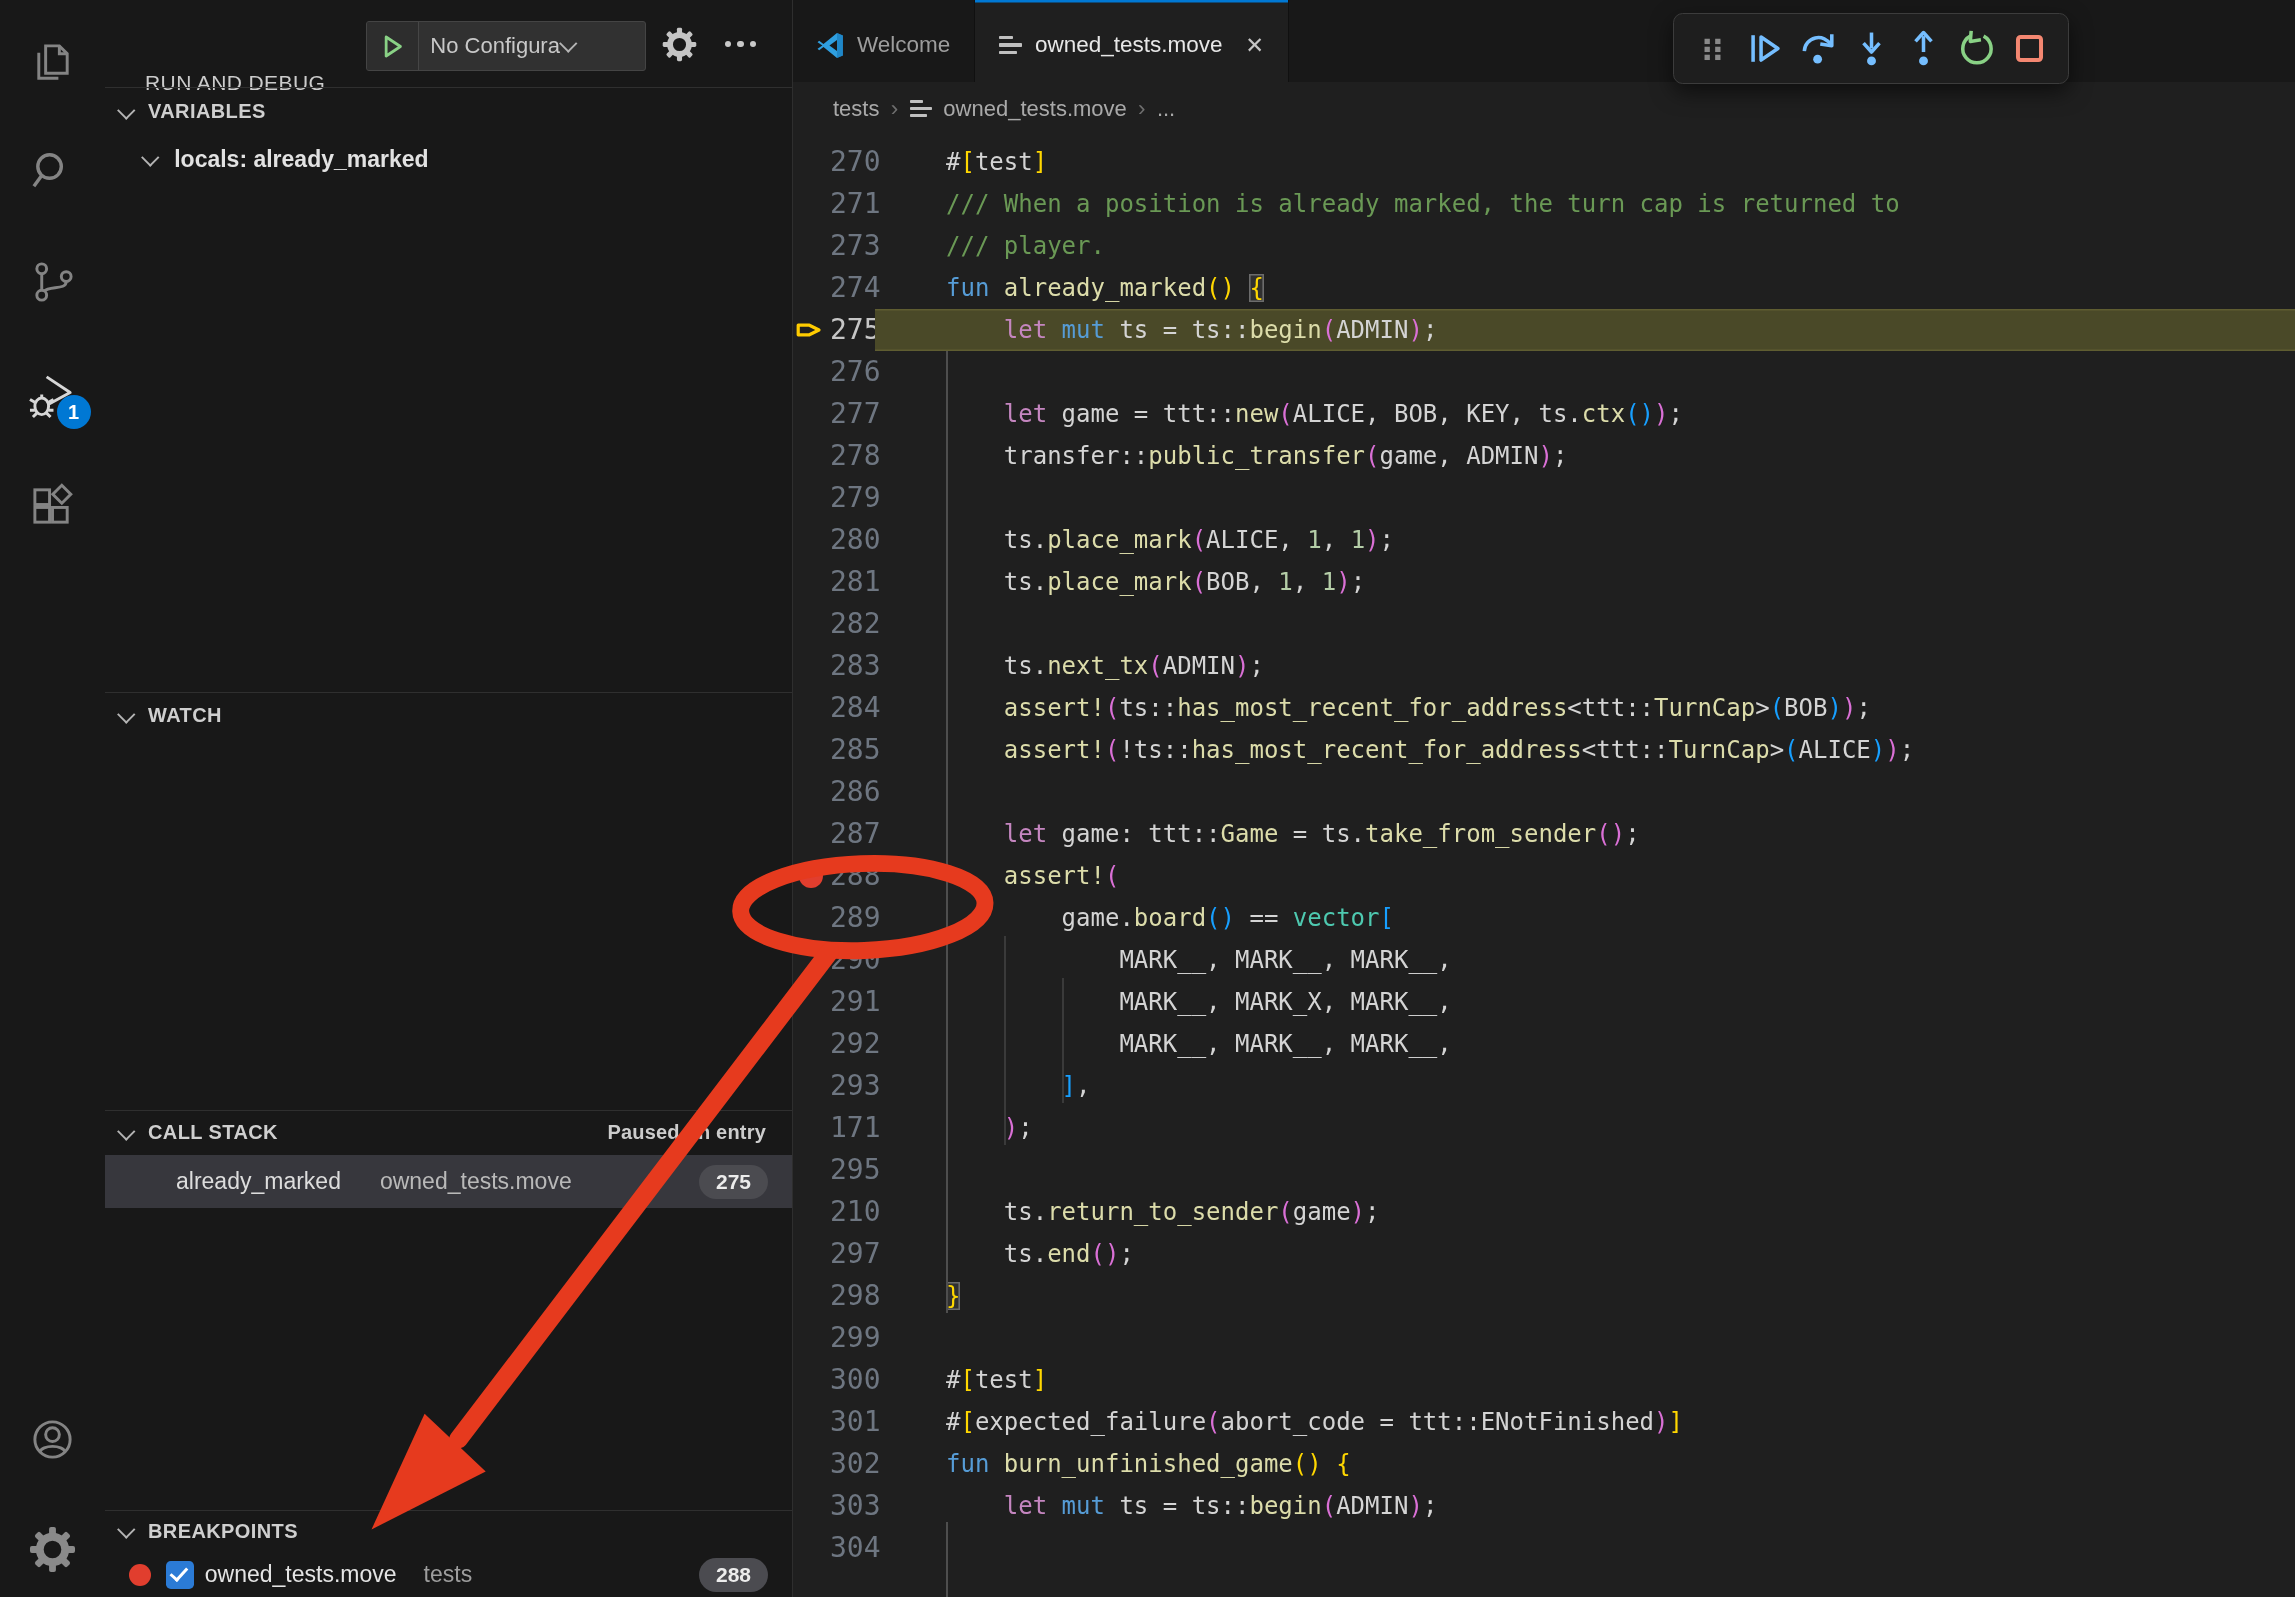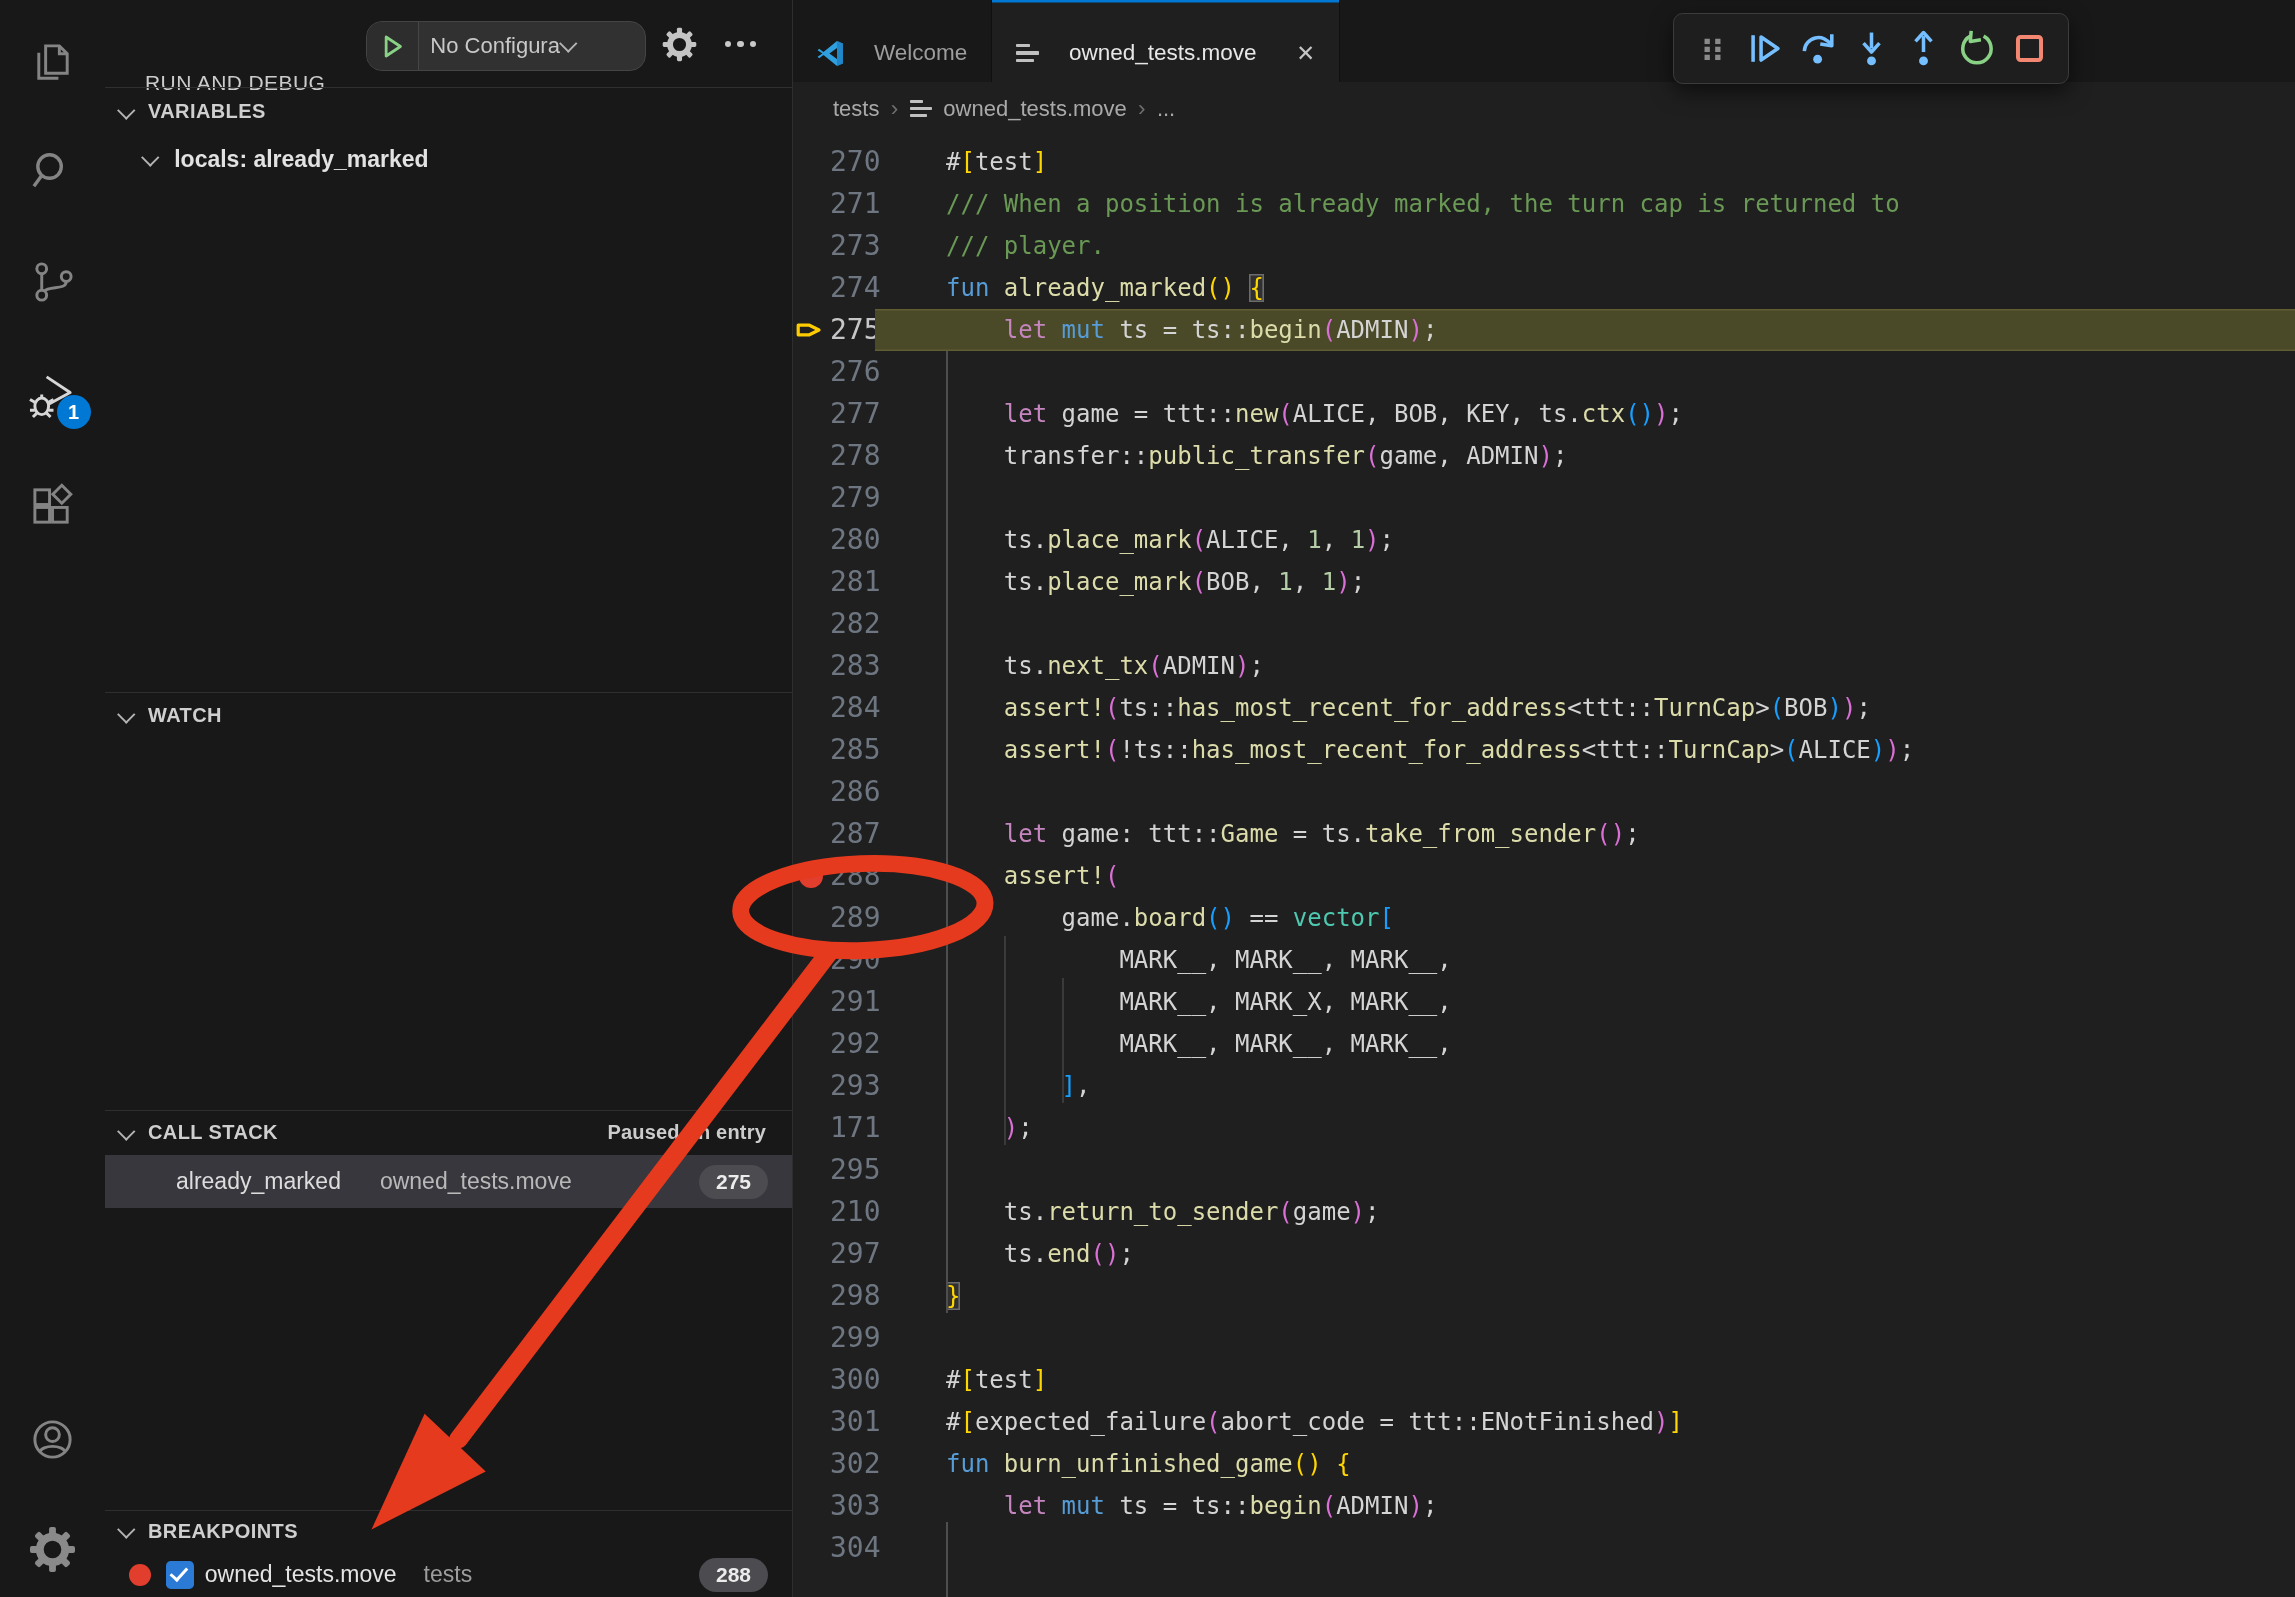--- a/index.html
+++ b/index.html
@@ -8,21 +8,21 @@
   
   #activity-bar{position:absolute;left:0;top:0;width:105px;height:100%;background:#181818;border-right:0.8px solid #2b2b2b;}
   .ab-item{position:absolute;left:0;width:105px;height:71px;display:flex;align-items:center;justify-content:center;}
   .ab-item svg{width:47px;height:47px;}
   .badge{position:absolute;right:14.5px;bottom:1.6px;width:34px;height:34px;border-radius:50%;background:#0078d4;
          color:#fff;font-size:20px;font-weight:bold;display:flex;align-items:center;justify-content:center;}
   
   #sidebar{position:absolute;left:105px;top:0;width:687px;height:100%;background:#181818;border-right:0.8px solid #2e2e2e;}
   #sb-header{position:absolute;left:0;top:0;width:100%;height:85px;}
   #sb-title{position:absolute;left:40px;top:0;height:85px;display:flex;align-items:center;font-size:21px;color:#cccccc;letter-spacing:0.4px;margin-top:40px;}
-  .config-btn{position:absolute;left:261px;top:21px;width:278px;height:48px;background:#313131;border:0.8px solid #444444;border-radius:16px;display:flex;align-items:center;overflow:hidden;}
+  .config-btn{position:absolute;left:261px;top:21px;width:278px;height:48px;background:#313131;border:0.8px solid #444444;border-radius:3px;display:flex;align-items:center;overflow:hidden;}
   .config-play{width:51px;height:100%;display:flex;align-items:center;justify-content:center;border-right:0.8px solid #464646;background:#2d2d2d;}
   .config-label{padding-left:11.3px;font-size:22px;color:#c8c8c8;white-space:nowrap;overflow:hidden;max-width:169px;}
   .chev{display:inline-block;width:10.5px;height:10.5px;border-right:2.4px solid #b4b4b4;border-bottom:2.4px solid #b4b4b4;transform:rotate(45deg);}
   .config-chev{margin-left:1.6px;margin-top:-4.8px;flex:none;}
   .sb-gear{position:absolute;left:557px;top:26.5px;width:35px;height:35px;}
   .sb-dots{position:absolute;left:613px;top:26.5px;width:45px;height:35px;display:flex;align-items:center;justify-content:center;gap:6.4px;}
   .sb-dots i{width:6.4px;height:6.4px;border-radius:50%;background:#c8c8c8;}
   .section-head{position:absolute;left:0;width:100%;display:flex;align-items:center;border-top:0.8px solid #2f2f2f;
                 font-weight:bold;font-size:20px;color:#cfcfcf;letter-spacing:0.4px;}
   .section-head .chev{margin:0 16px 0 14.5px;flex:none;margin-top:-3.2px;}
@@ -34,21 +34,21 @@
   .frame-name{margin-left:71px;color:#dddddd;white-space:nowrap;}
   .frame-file{margin-left:39px;color:#b9b9b9;white-space:nowrap;}
   .bp-row-dot{width:22px;height:22px;border-radius:50%;background:#e13e2e;margin-left:24px;flex:none;}
   .checkbox{width:28px;height:28px;border-radius:4.8px;background:#2b7bd6;margin-left:14.5px;position:relative;flex:none;}
   .checkbox::after{content:"";position:absolute;left:8.8px;top:3.2px;width:7.2px;height:13.7px;border-right:3.2px solid #fff;border-bottom:3.2px solid #fff;transform:rotate(42deg);}
   .bp-file{margin-left:11.3px;color:#e4e4e4;white-space:nowrap;}
   .bp-path{margin-left:27px;color:#9d9d9d;white-space:nowrap;}
   
   #editor{position:absolute;left:793px;top:0;right:0;height:100%;}
   #tabbar{position:absolute;left:0;top:0;right:0;height:82px;background:#181818;display:flex;}
-  .tab{height:82px;display:flex;align-items:center;padding:12px 24px;font-size:22.5px;gap:30px;background:#181818;color:#9d9d9d;border-right:0.8px solid #101010;}
+  .tab{height:82px;display:flex;align-items:center;padding:4px 24px;font-size:22.5px;gap:13px;background:#181818;color:#9d9d9d;border-right:0.8px solid #101010;}
   .tab.active{background:#1f1f1f;color:#e7e7e7;box-shadow:inset 0 2.4px 0 #0078d4;}
   .tab .close{font-size:22.5px;color:#c5c5c5;margin-left:9.7px;}
   .move-icon{display:inline-flex;flex-direction:column;gap:4px;width:22.5px;flex:none;}
   .move-icon i{height:3.2px;background:#c0c0c0;border-radius:0.8px;}
   .move-icon i:nth-child(1){width:13.7px;}
   .move-icon i:nth-child(2){width:22.5px;}
   .move-icon i:nth-child(3){width:17.7px;}
   #breadcrumb{position:absolute;left:0;top:82px;right:0;height:53px;background:#1f1f1f;display:flex;align-items:center;
               font-size:22px;color:#a9a9a9;gap:11.3px;padding-left:40px;}
   .bc-sep{color:#6e6e6e;font-size:22.5px;}

